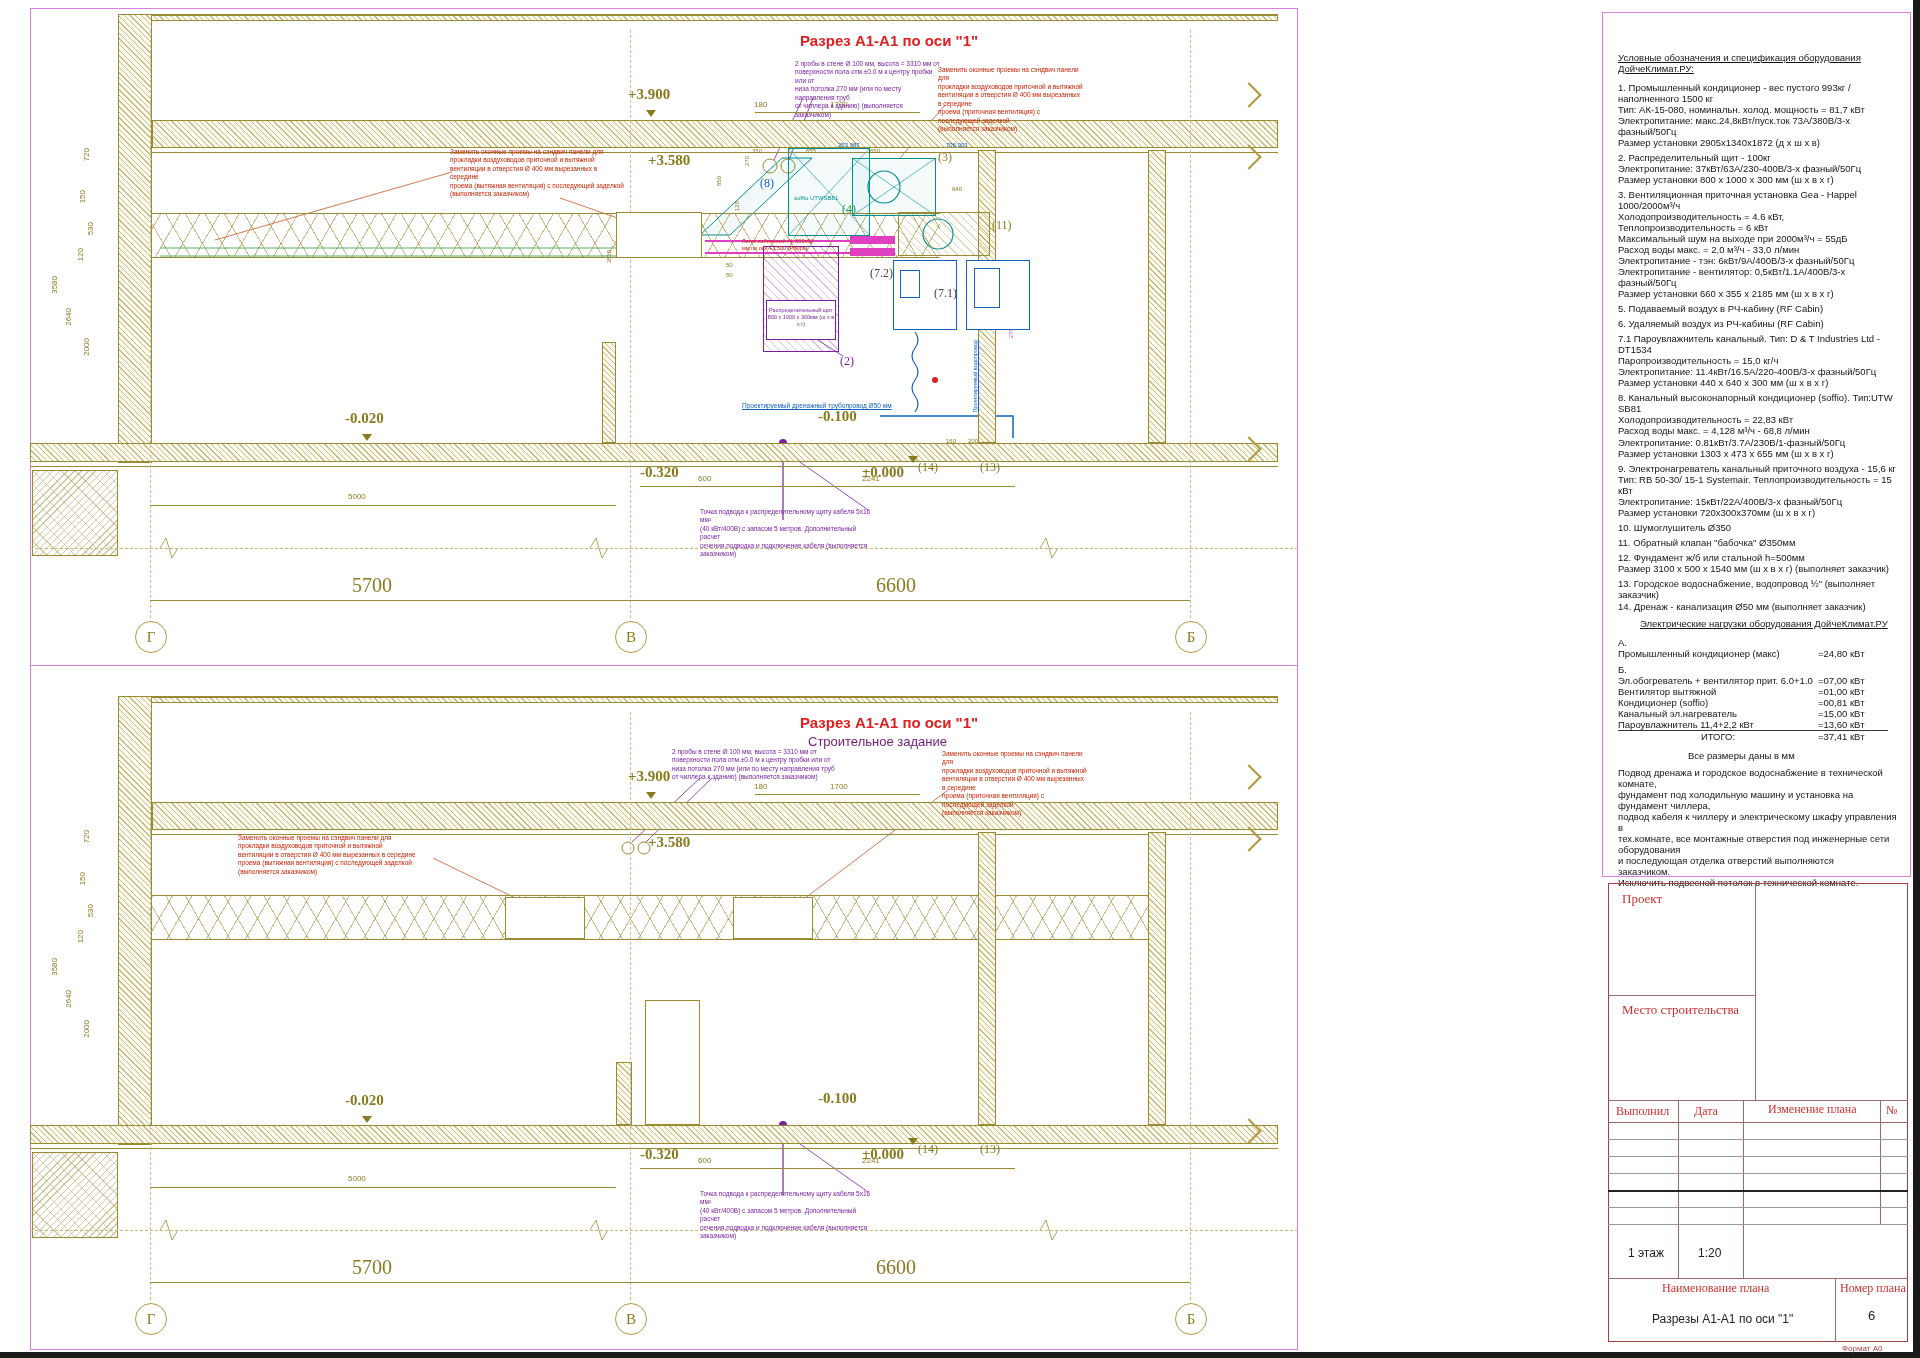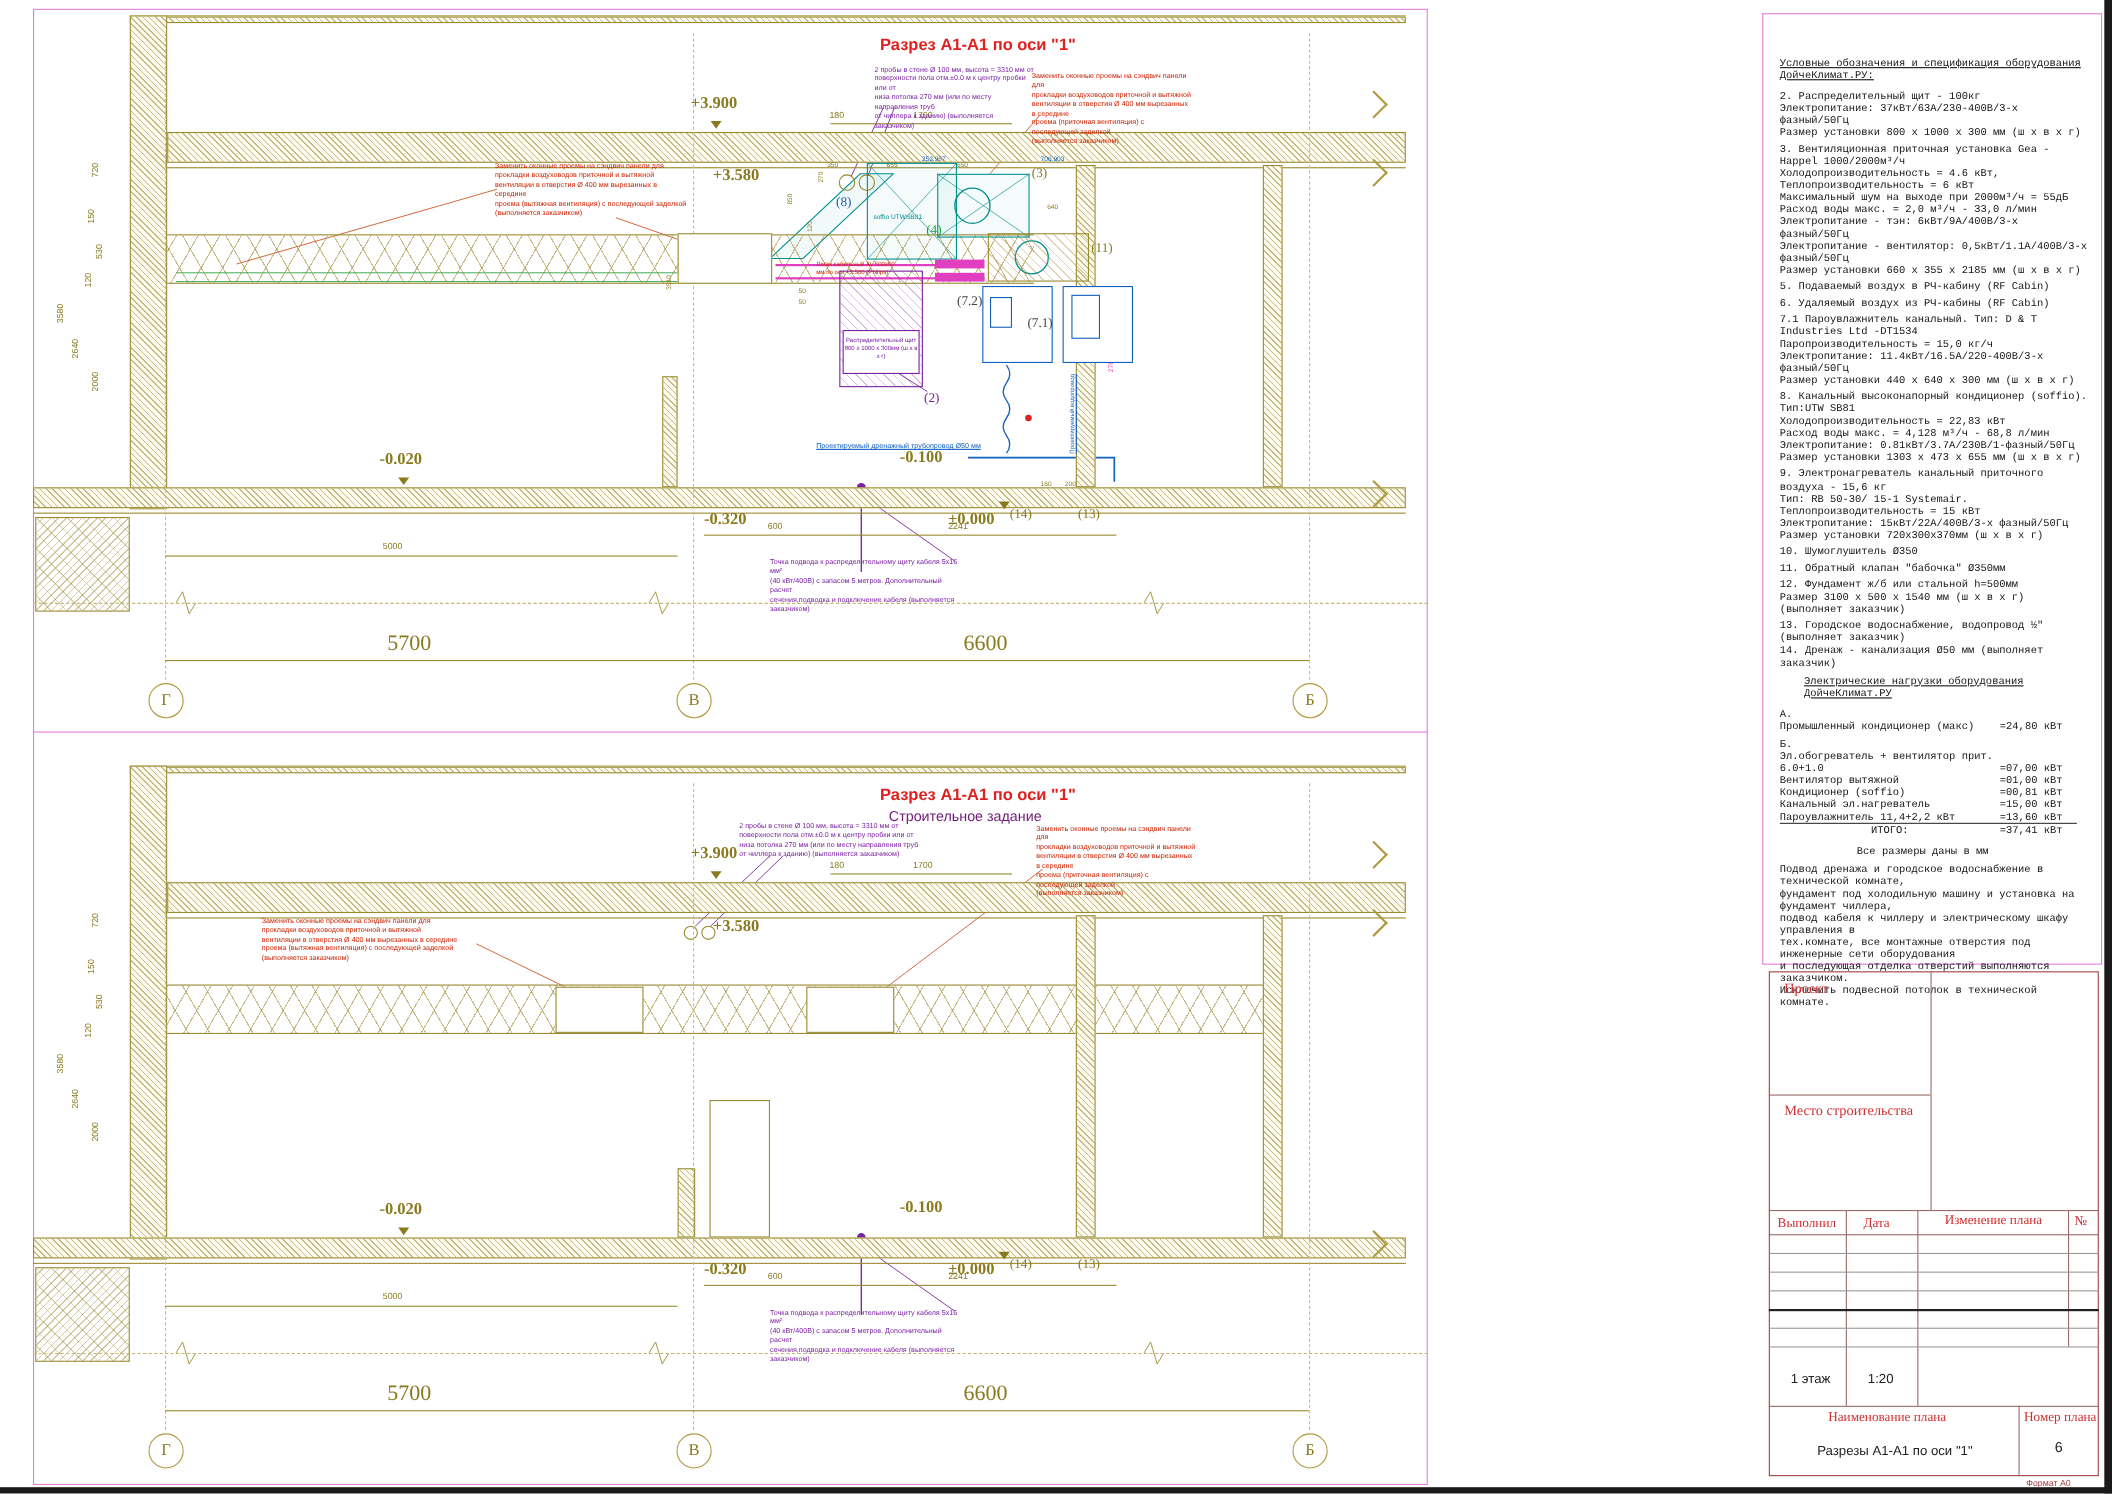--- a/index.html
+++ b/index.html
@@ -43,21 +43,21 @@
   .lblteal{color:#009090;font-size:6px;white-space:nowrap;}
   .lblpurple{color:#7a1fa2;font-size:5.5px;line-height:1.3;white-space:pre-line;text-align:center;}
   .vtext{writing-mode:vertical-rl;transform:rotate(180deg);}
   .bubble{width:30px;height:30px;border:1px solid #b09a40;border-radius:50%;color:#8a7a1e;
           font-size:15px;font-family:"Liberation Serif",serif;display:flex;align-items:center;justify-content:center;background:#fff;}
   .tri{width:0;height:0;border-left:5px solid transparent;border-right:5px solid transparent;border-top:7px solid #8a7a1e;}
   .chev{width:16px;height:16px;border-top:2px solid #b09a40;border-right:2px solid #b09a40;transform:rotate(45deg);}
   .pframe{border:1px solid #e07ee0;box-sizing:border-box;}
   .pline{border-top:1px solid #e07ee0;height:0;}
   
-  .spec{font-family:Liberation Mono, monospace;font-size:9.5px;line-height:1.16;color:#141414;}
+  .spec{font-family:Liberation Sans, sans-serif;font-size:9.5px;line-height:1.16;color:#141414;}
   .spec p{margin:0 0 4px 0;white-space:pre-line;}
   .spec .hdr{text-decoration:underline;margin-bottom:8px;}
   .loads-row{display:flex;width:270px;align-items:flex-end;}
   .loads-row .ll{width:200px;}
   .loads-row .lv{width:70px;}
   .loads-row.total{border-top:1px solid #333;}
   .loads-row.total .ll{text-align:center;}
   
   .tb-border{border:1px solid #a04040;box-sizing:border-box;}
   .tb-label{color:#d03030;font-family:"Liberation Serif",serif;font-size:13px;white-space:nowrap;}
@@ -341,20 +341,24 @@
 (40 кВт/400В) с запасом 5 метров. Дополнительный расчет
 сечения,подводка и подключение кабеля (выполняется
 заказчиком)</div>
 
   <div class="abs chev" style="left:1240px;top:768px"></div>
   <div class="abs chev" style="left:1240px;top:830px"></div>
   <div class="abs chev" style="left:1240px;top:1122px"></div>
 
   <div class="abs spec" style="left:1618px;top:52px;width:282px">
     <p class="hdr">Условные обозначения и спецификация оборудования ДойчеКлимат.РУ:</p>
+    <p>1. Промышленный кондиционер - вес пустого 993кг / наполненного 1500 кг
+Тип: АК-15-080, номинальн. холод. мощность = 81,7 кВт
+Электропитание: макс.24,8кВт/пуск.ток 73А/380В/3-х фазный/50Гц
+Размер установки 2905х1340х1872 (д х ш х в)</p>
     <p>2.  Распределительный щит - 100кг
 Электропитание: 37кВт/63А/230-400В/3-х фазный/50Гц
 Размер установки 800  х 1000 х 300 мм (ш х в х г)</p>
     <p>3.  Вентиляционная приточная установка Gea - Happel 1000/2000м³/ч
 Холодопроизводительность = 4.6 кВт, Теплопроизводительность = 6 кВт
 Максимальный шум на выходе при 2000м³/ч = 55дБ
 Расход воды макс. = 2,0 м³/ч - 33,0 л/мин
 Электропитание - тэн: 6кВт/9А/400В/3-х фазный/50Гц
 Электропитание - вентилятор: 0,5кВт/1.1А/400В/3-х фазный/50Гц
 Размер установки 660 х 355 х 2185 мм (ш х в х г)</p>

